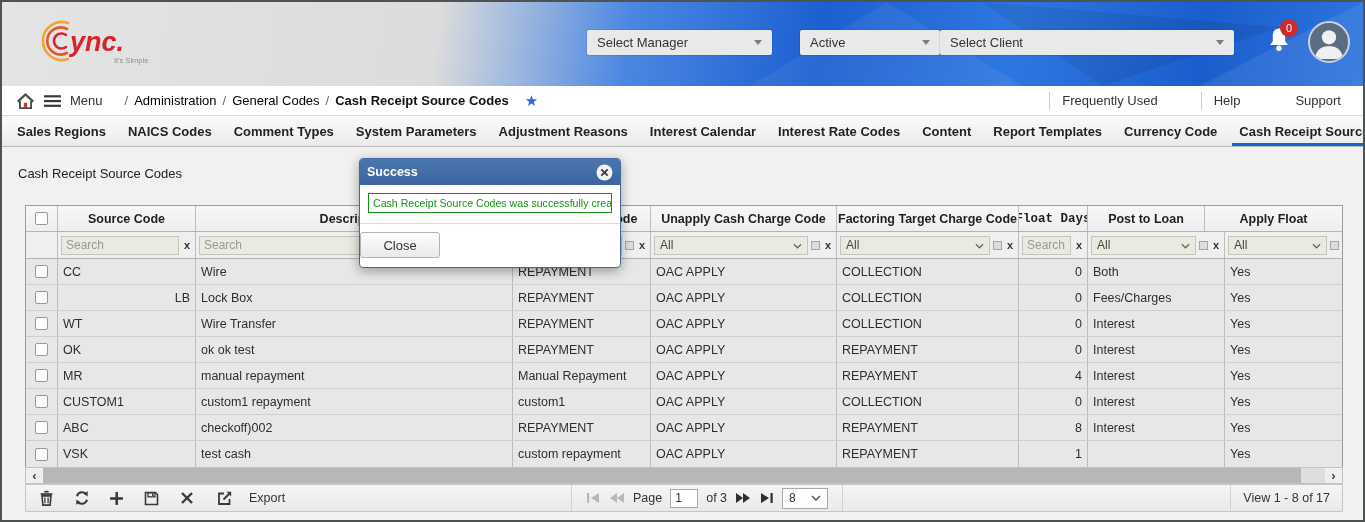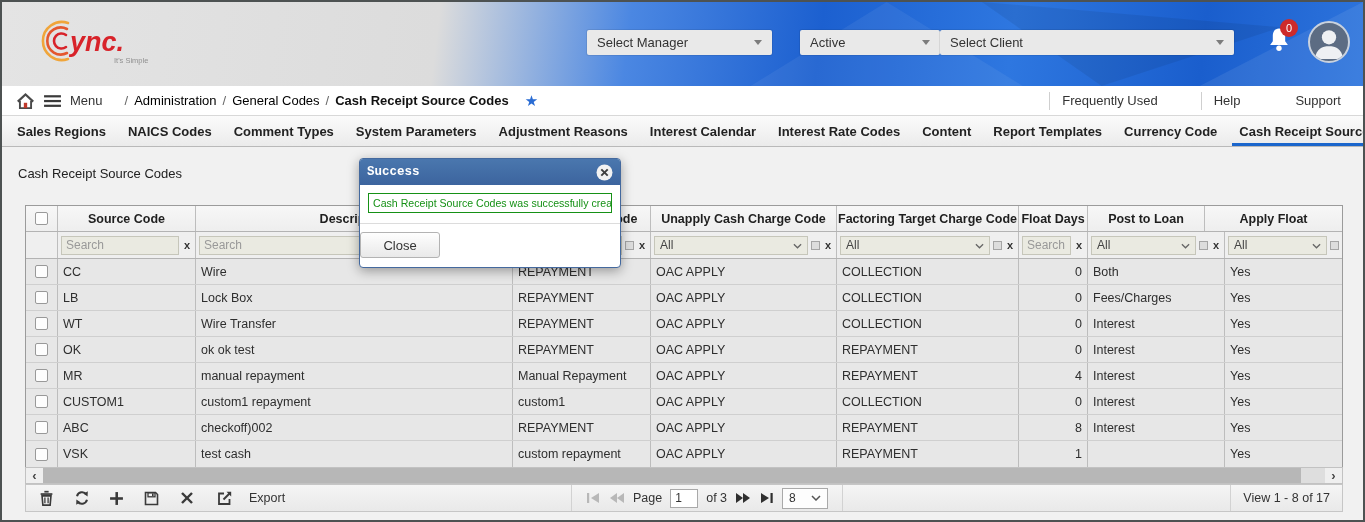--- a/index.html
+++ b/index.html
@@ -94,21 +94,21 @@
           font-family:"Liberation Sans",sans-serif;color:#333;}
   .psize{width:46px;height:21px;border:1px solid #a9a9a9;background:#fdfdfd;display:flex;align-items:center;
          justify-content:space-between;padding:0 6px;font-size:12px;color:#333;cursor:pointer;}
   .viewinfo{position:absolute;right:0;top:0;height:100%;display:flex;align-items:center;
             padding:0 12px;border-left:1px solid #d2d2d2;color:#333;}
 
   
   .modal{position:absolute;left:357px;top:156px;width:262px;background:#fff;z-index:50;
          border:1px solid #44699e;border-radius:4px;box-shadow:0 3px 12px rgba(0,0,0,.35);}
   .modal-h{height:26px;background:linear-gradient(#4a77ae,#3c649e);border-radius:3px 3px 0 0;
-           display:flex;align-items:center;justify-content:space-between;padding:0 7px;font-family:Liberation Mono, monospace;}
+           display:flex;align-items:center;justify-content:space-between;padding:0 7px;}
   .modal-title{color:#fff;font-weight:bold;font-size:12.5px;}
   .modal-close{width:17px;height:17px;cursor:pointer;display:flex;}
   .modal-b{padding:8px 8px 0 8px;}
   .msg{border:1px solid #169116;color:#169116;font-size:10.6px;padding:3px 4px;white-space:nowrap;overflow:hidden;}
   .modal-div{border-top:1px solid #dcdcdc;margin:10px -8px 0 -8px;}
   .modal-f{display:flex;justify-content:flex-start;padding:8px 0 9px 0;}
   .close-btn{width:80px;height:26px;border:1px solid #b3b3b3;border-radius:3px;color:#333;font-size:13px;
              background:linear-gradient(#fefefe,#e9e9e9);cursor:pointer;font-family:"Liberation Sans",sans-serif;}
 </style>
 </head>
@@ -224,21 +224,21 @@
         </div>
         <div class="gcell" style="width: 138px;">
           <span>Cash Charge Code</span>
         </div>
         <div class="gcell" style="width: 186px;">
           <span>Unapply Cash Charge Code</span>
         </div>
         <div class="gcell" style="width: 182px;">
           <span>Factoring Target Charge Code</span>
         </div>
-        <div class="gcell" style="width: 69px;">
+        <div class="gcell" style="width: 69px; font-family: Liberation Mono, monospace;">
           <span>Float Days</span>
         </div>
         <div class="gcell" style="width: 117px;">
           <span>Post to Loan</span>
         </div>
         <div class="gcell" style="width: 137px;">
           <span>Apply Float</span>
         </div>
       </div>
       <div class="grow gfilter">
@@ -331,21 +331,21 @@
           <span>Both</span>
         </div>
         <div class="gcell" style="width: 117px;">
           <span>Yes</span>
         </div>
       </div>
       <div class="grow gdata">
         <div class="gcell" style="width: 32px;">
           <span class="cbox"></span>
         </div>
-        <div class="gcell" style="width: 138px;">
+        <div class="gcell" style="width: 138px; justify-content: flex-end;">
           <span>LB</span>
         </div>
         <div class="gcell" style="width: 317px;">
           <span>Lock Box</span>
         </div>
         <div class="gcell" style="width: 138px;">
           <span>REPAYMENT</span>
         </div>
         <div class="gcell" style="width: 186px;">
           <span>OAC APPLY</span>

